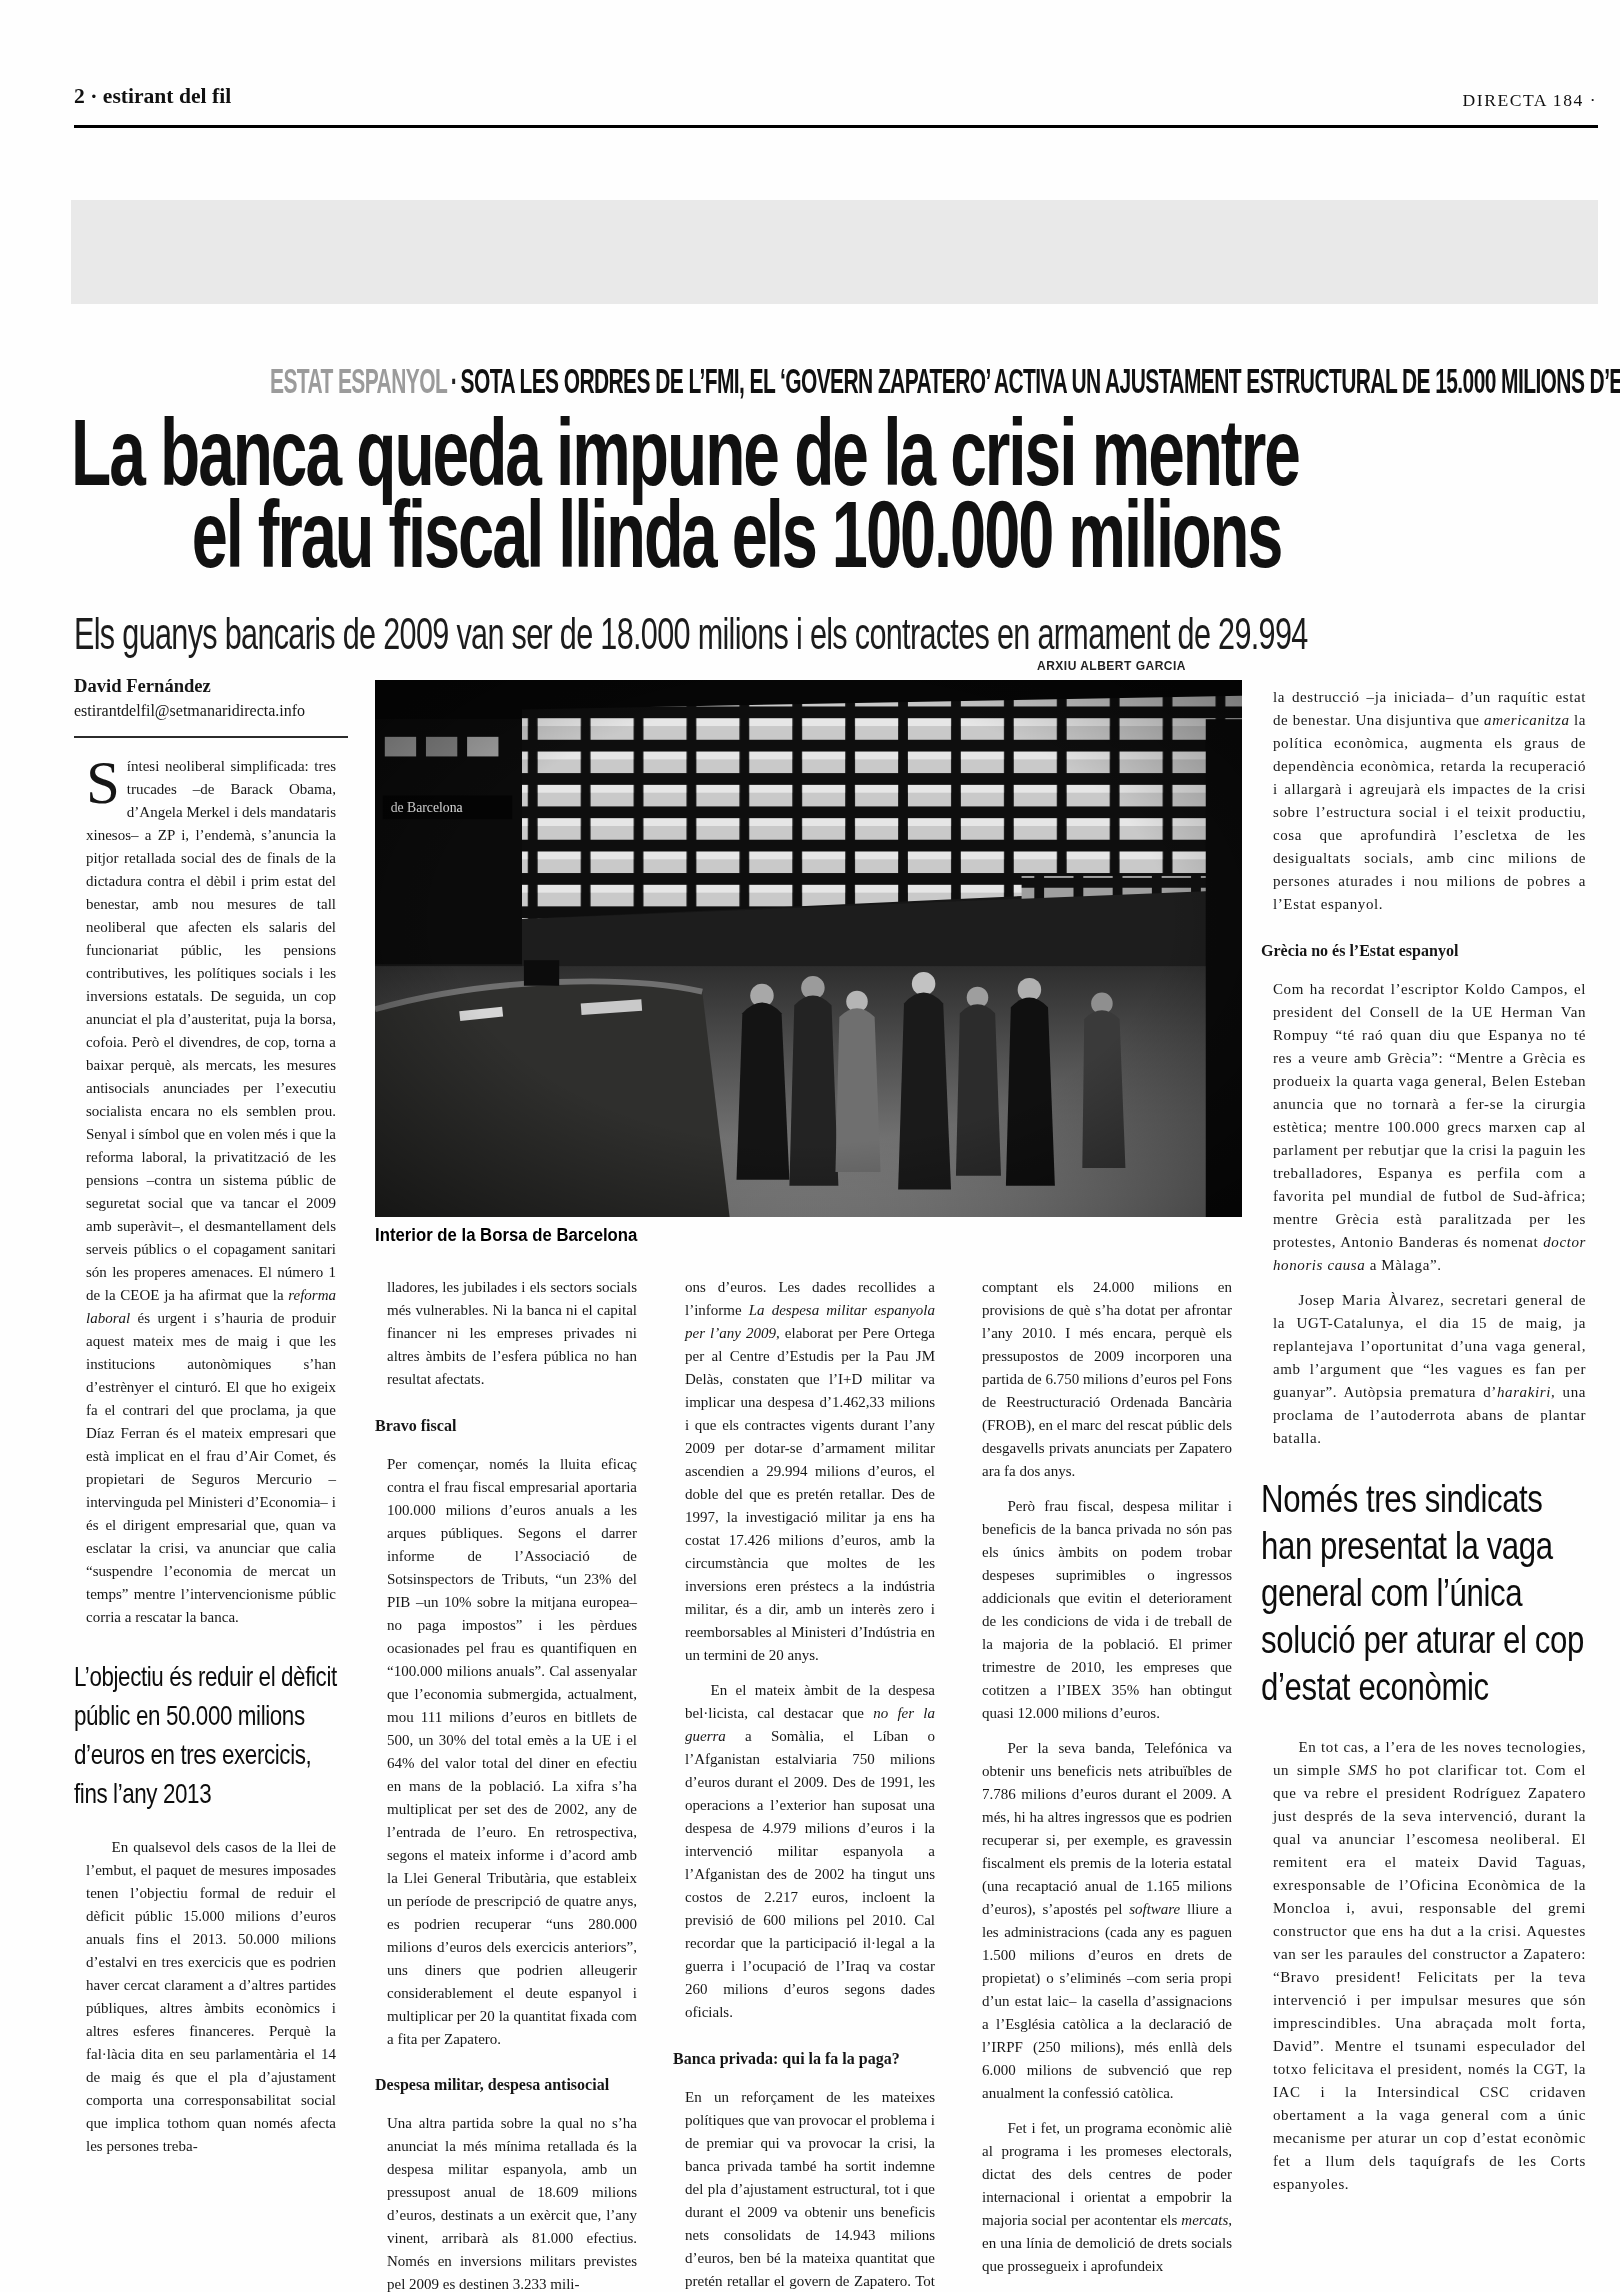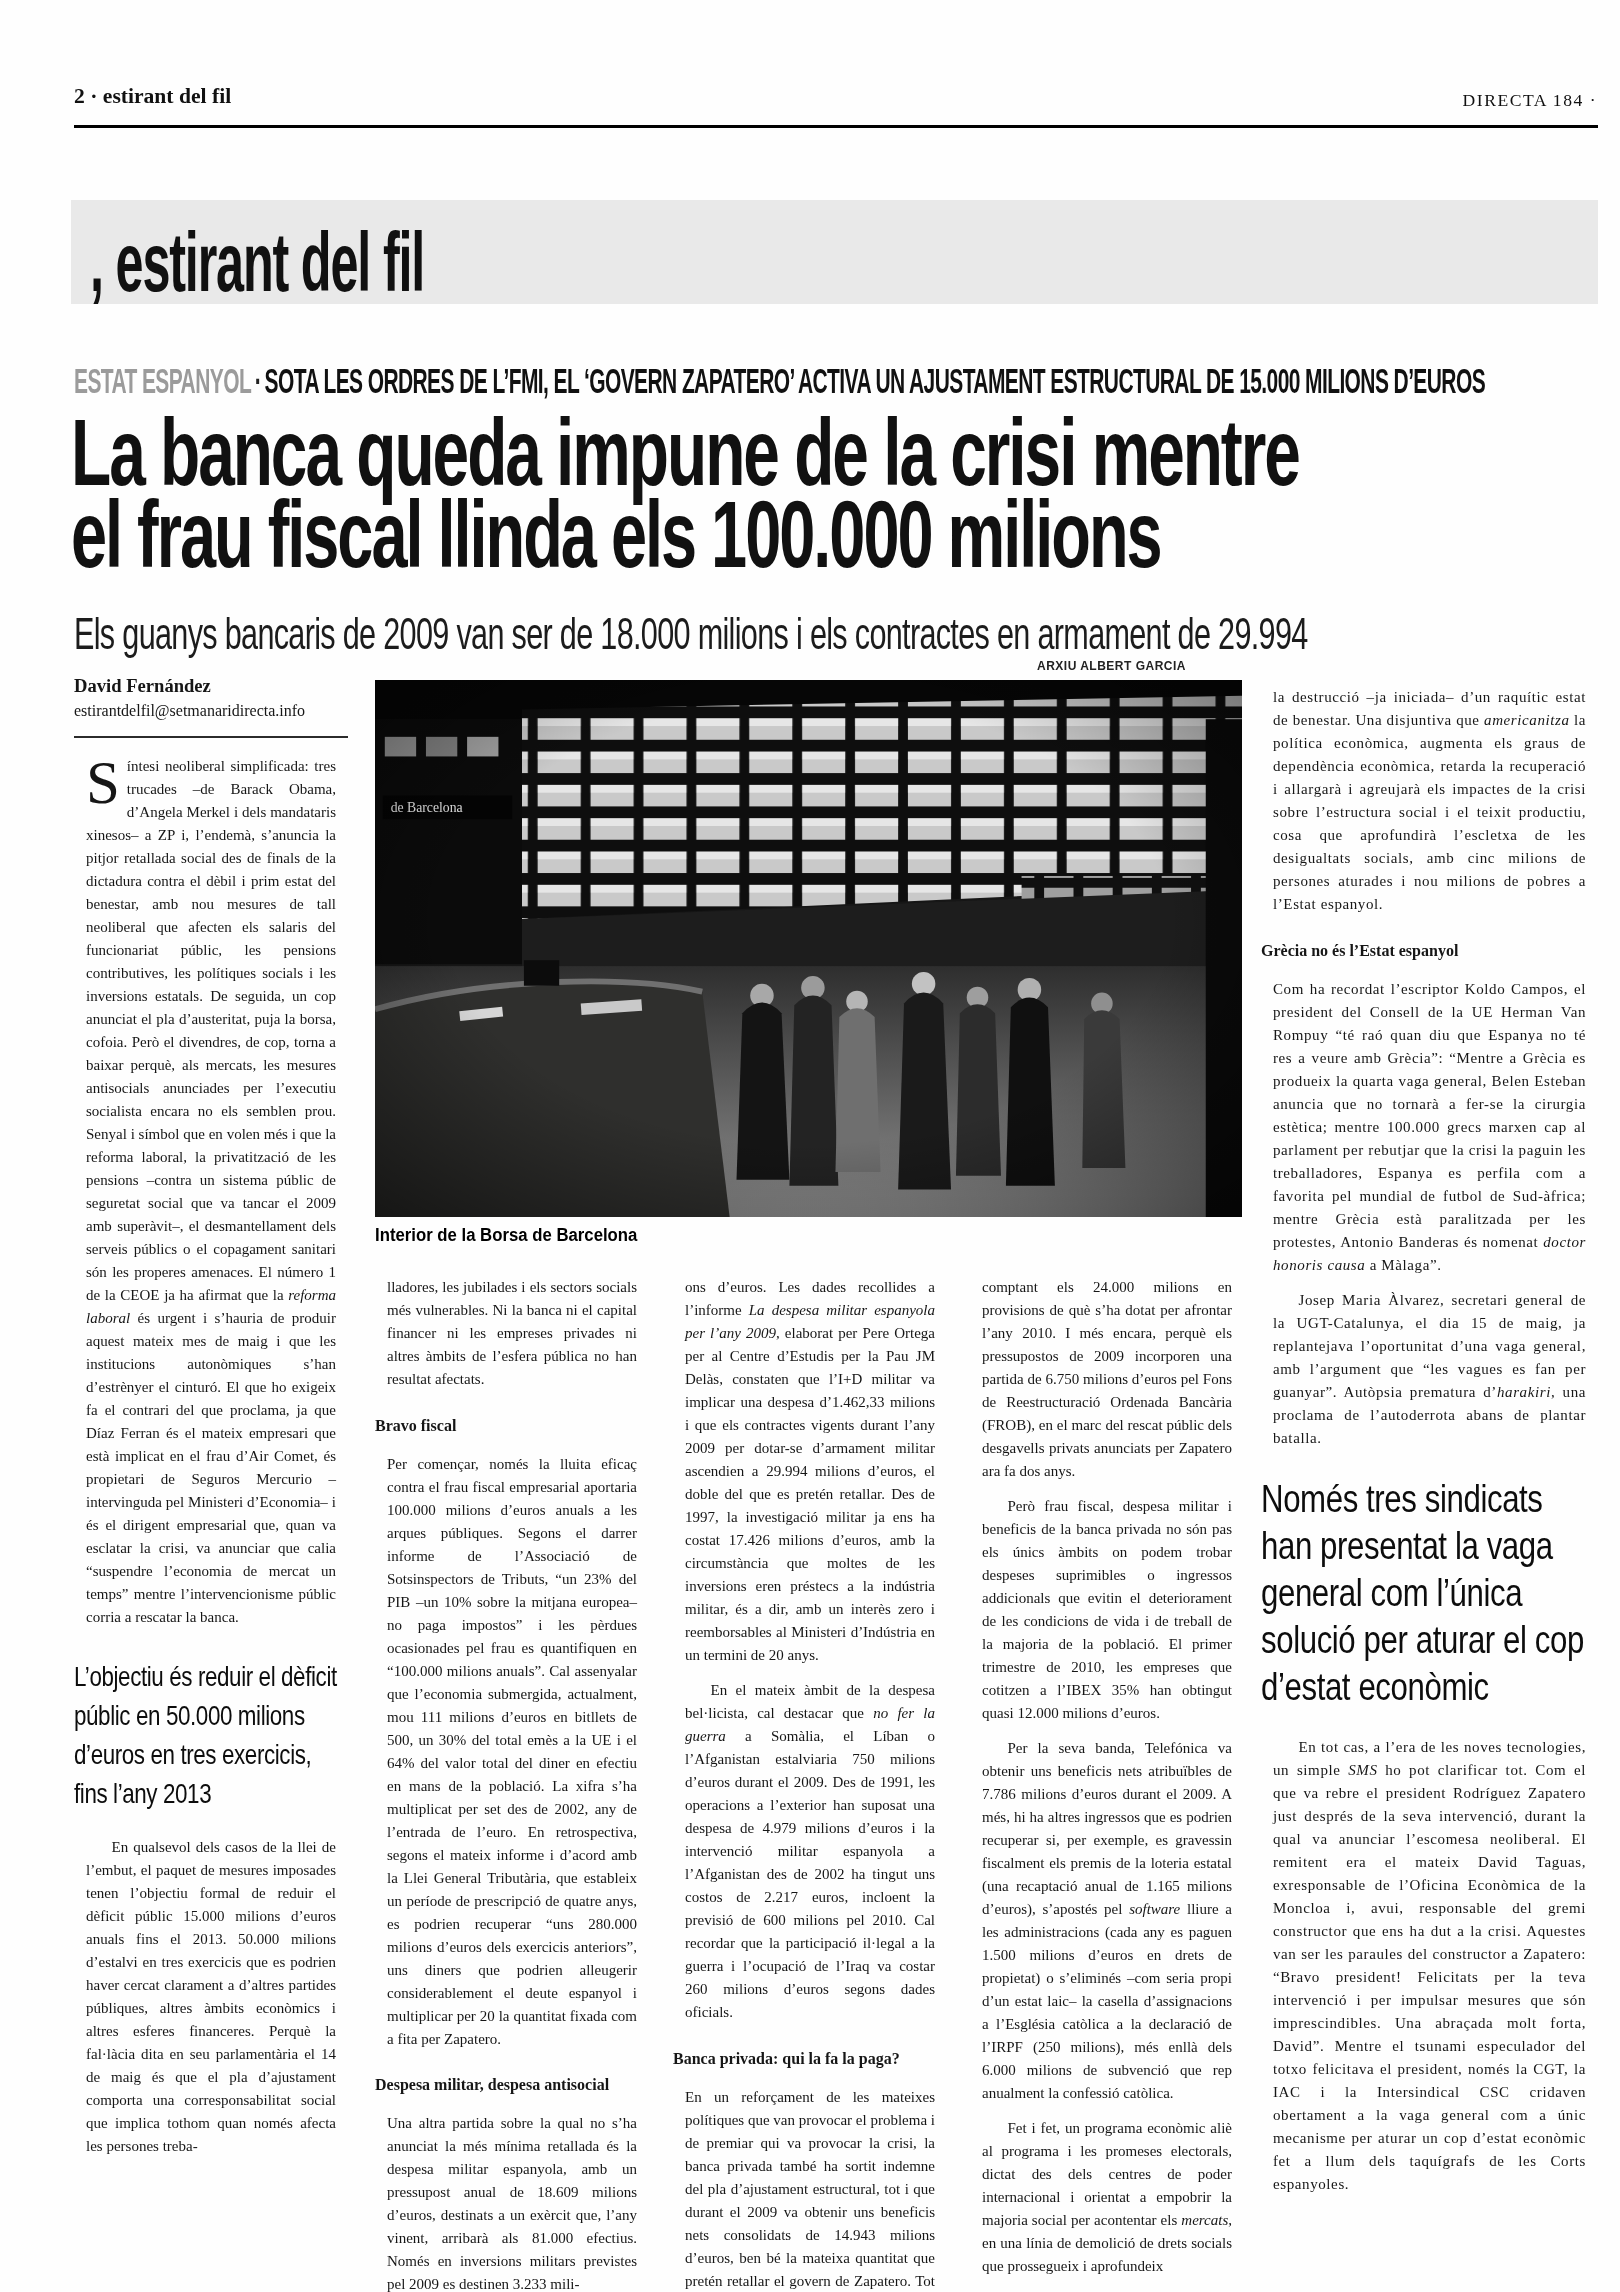--- a/index.html
+++ b/index.html
@@ -1,18 +1,18 @@
 <!DOCTYPE html>
 <html><head>
 <meta charset="utf-8">
 <style>
   html,body{margin:0;padding:0;background:#777;}
   .page{position:relative;width:1620px;height:2293px;background:#fefefe;margin:0 auto;
         font-family:"Liberation Serif",serif;color:#111;overflow:hidden;}
-  .abs{position:absolute;}
+  .abs{position:absolute;text-align:right;}
   
   .cond{display:inline-block;transform-origin:0 0;white-space:nowrap;}
   .sx60{transform:scaleX(.60);} .sx68{transform:scaleX(.68);} .sx69{transform:scaleX(.69);}
   .sx70{transform:scaleX(.70);} .sx80{transform:scaleX(.80);} .sx93{transform:scaleX(.93);}
   
   .hdr-left{left:74px;top:84px;font-size:21.6px;font-weight:bold;}
   .hdr-right{left:1362px;top:90px;width:235px;text-align:right;font-size:17.6px;letter-spacing:1.5px;}
   .top-rule{left:74px;top:125px;width:1524px;height:2.9px;background:#000;}
   
   .band{left:71px;top:200px;width:1527px;height:104px;background:#e9e9e9;}
@@ -60,23 +60,20 @@
 </head>
 <body>
 
 <div class="page">
 
   <div class="abs hdr-left">2 · estirant del fil</div>
   <div class="abs hdr-right">DIRECTA 184 ·</div>
   <div class="abs top-rule"></div>
 
   <div class="abs band"></div>
-  <div class="abs mast">
-    <span class="cond sx60">, estirant del fil</span>
-  </div>
 
   <div class="abs kicker">
     <span class="cond sx60"><span class="sec">ESTAT ESPANYOL</span><span class="sep">·</span><span>SOTA LES ORDRES DE L’FMI, EL ‘GOVERN ZAPATERO’ ACTIVA UN AJUSTAMENT ESTRUCTURAL DE 15.000 MILIONS D’EUROS</span></span>
   </div>
 
   <div class="abs headline">
     <span class="cond sx70">La banca queda impune de la crisi mentre</span>
     <span class="cond sx69">el frau fiscal llinda els 100.000 milions</span>
   </div>
 

